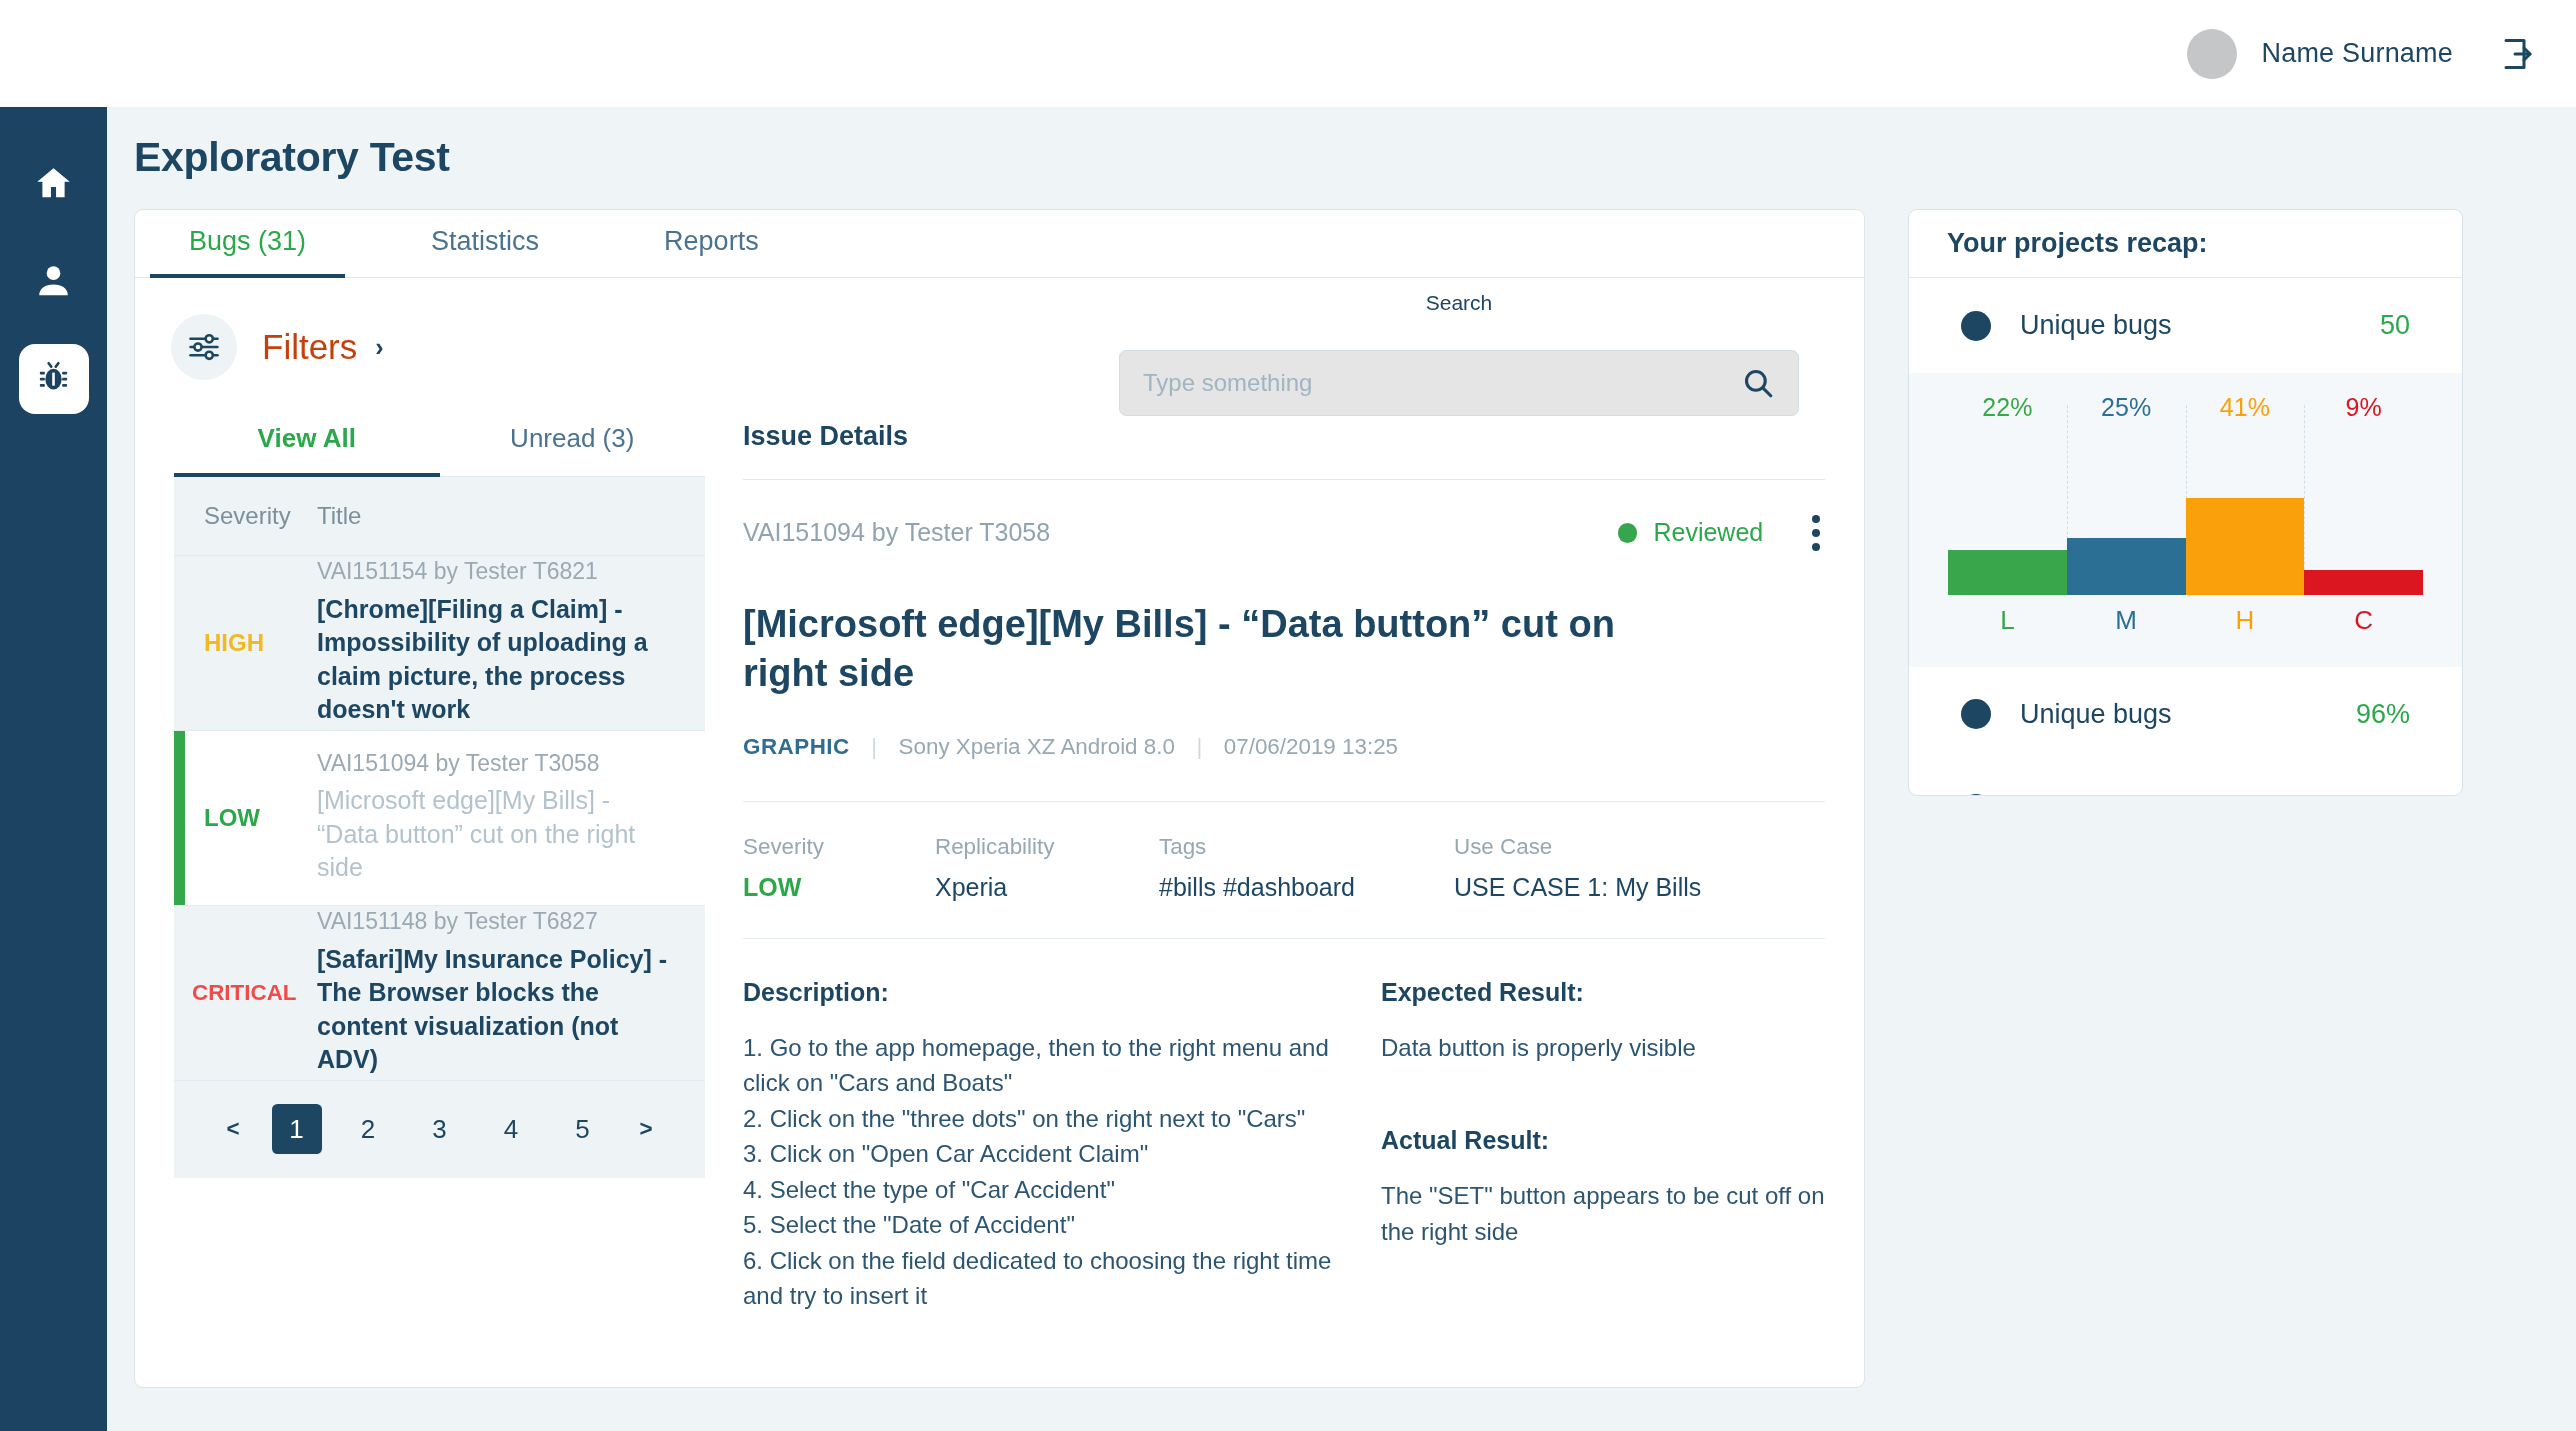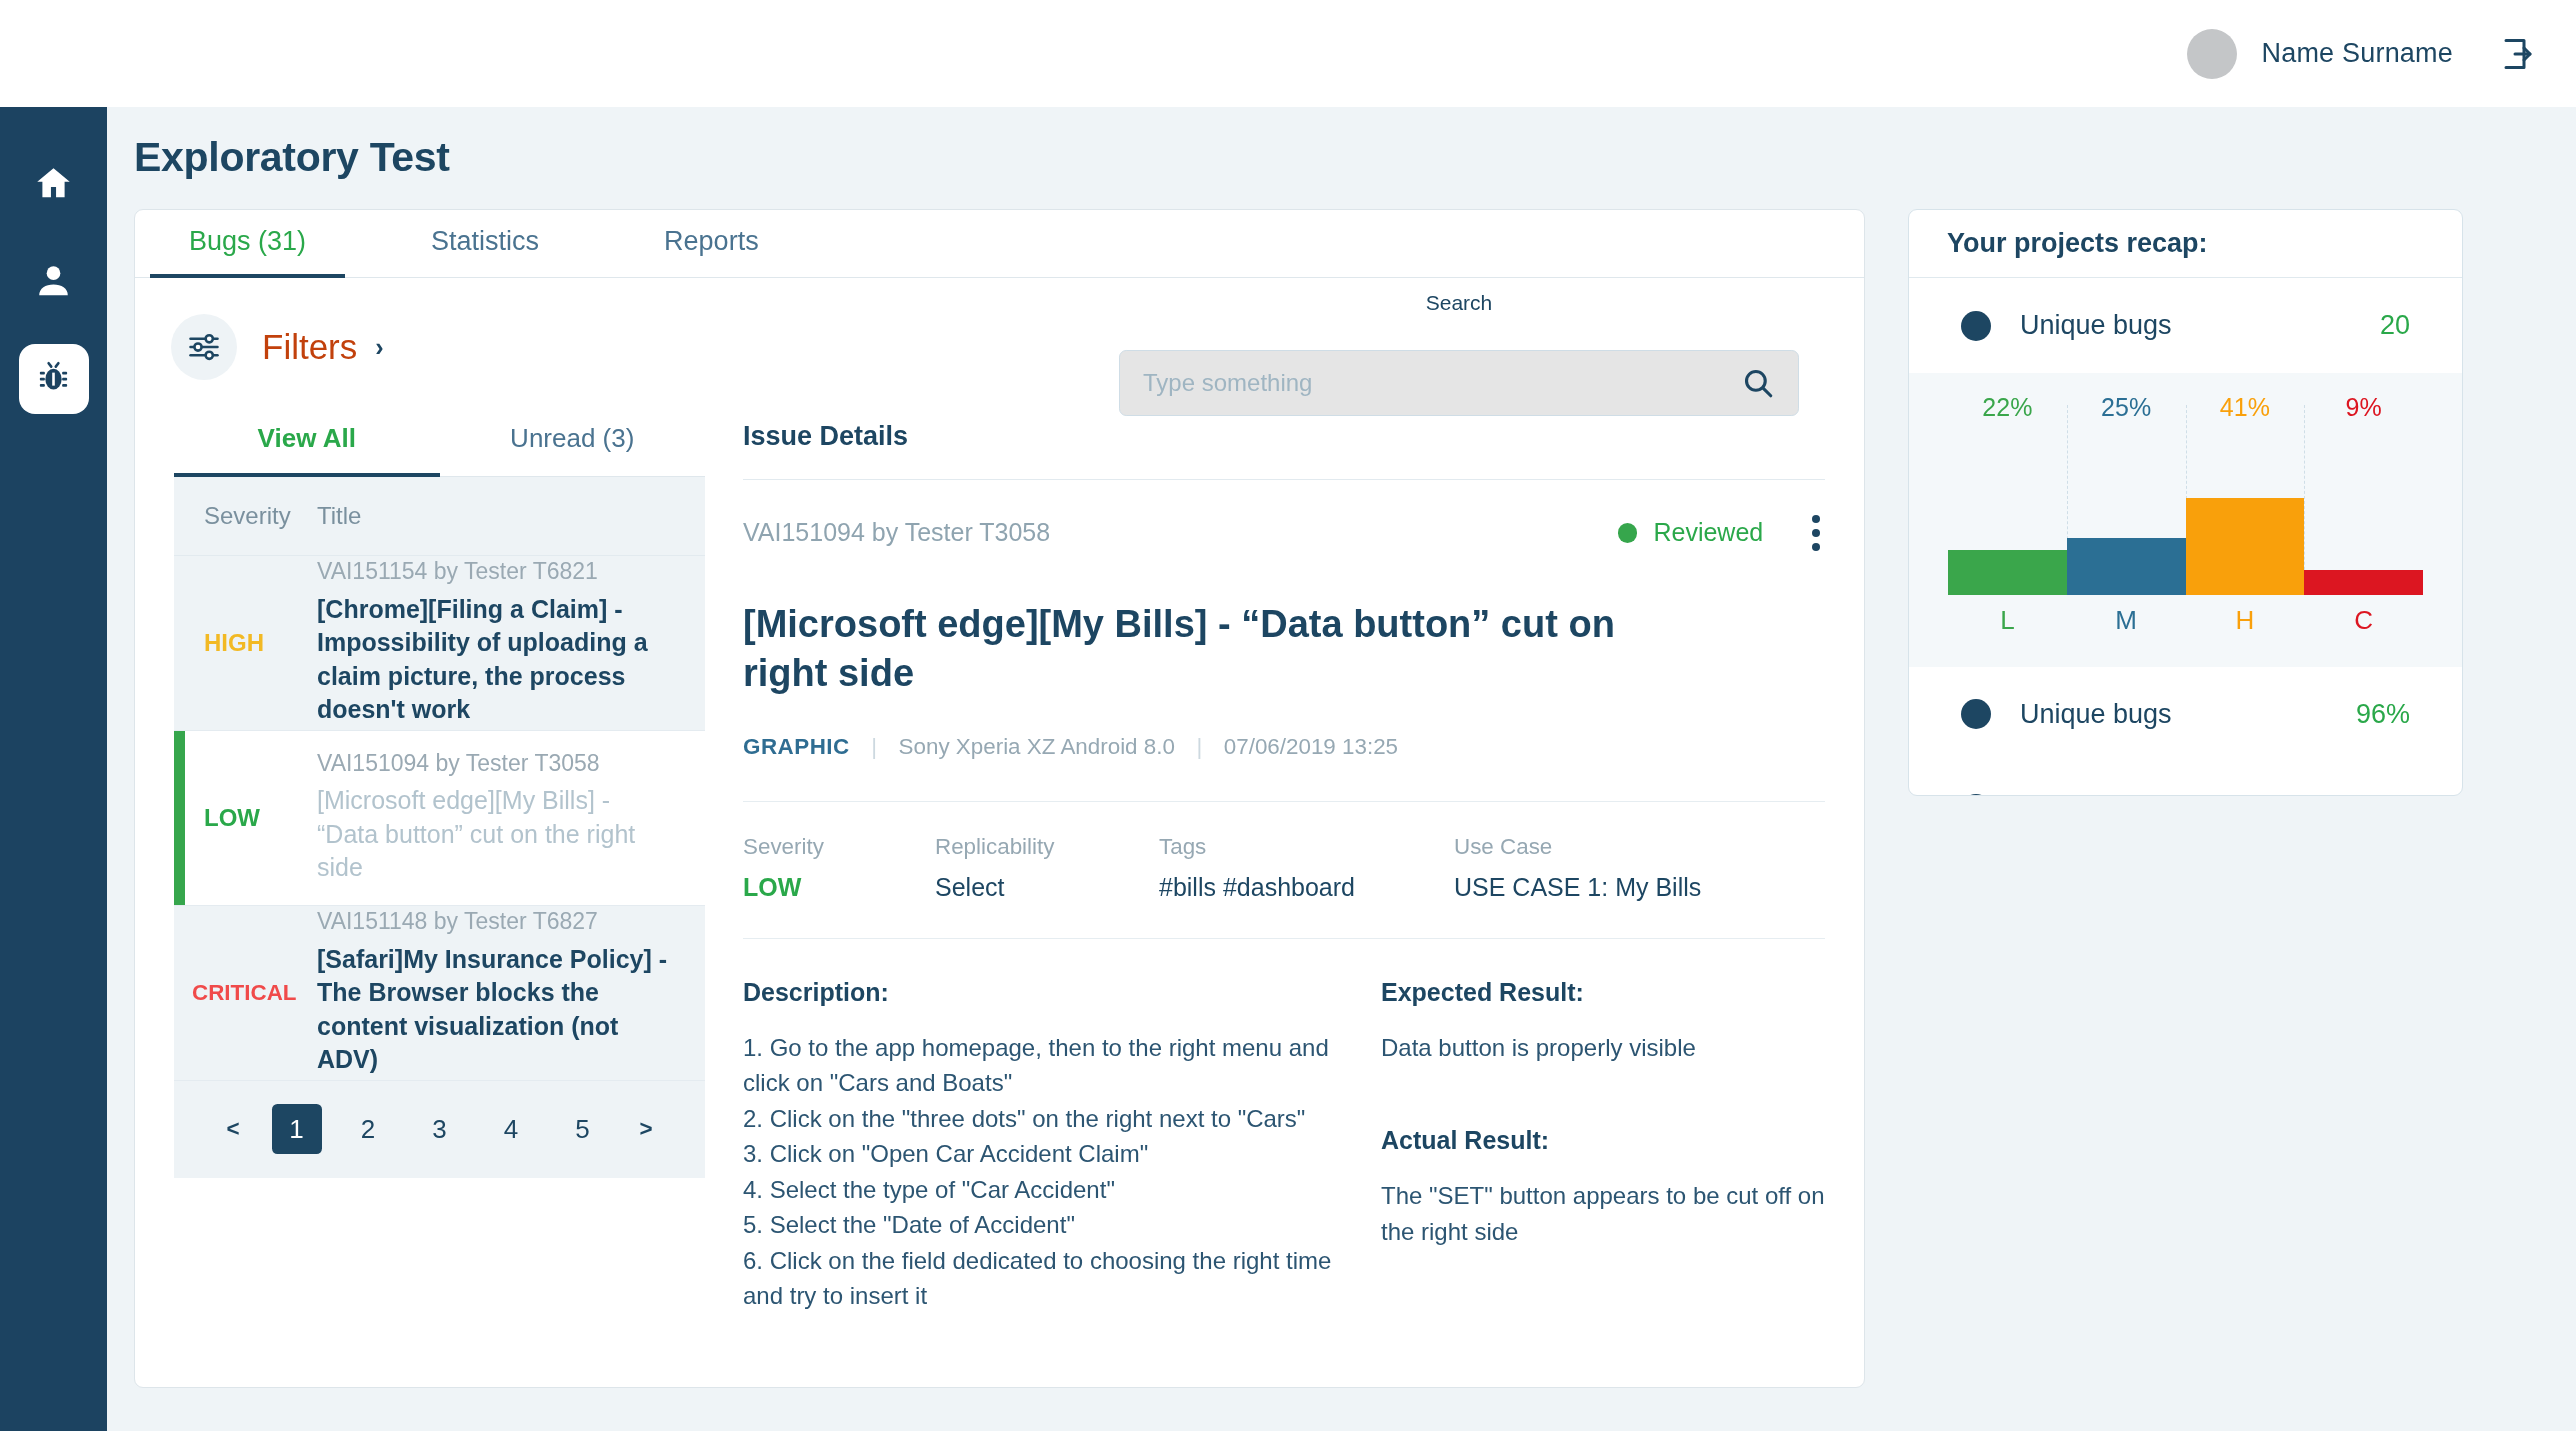--- a/index.html
+++ b/index.html
@@ -360,21 +360,21 @@
             <span class="dt-dim">07/06/2019  13:25</span>
           </div>
 
           <div class="attr-row">
             <div class="attr a1">
               <div class="attr-label">Severity</div>
               <div class="attr-value low">LOW</div>
             </div>
             <div class="attr a2">
               <div class="attr-label">Replicability</div>
-              <div class="attr-value">Select</div>
+              <div class="attr-value">Xperia</div>
             </div>
             <div class="attr a3">
               <div class="attr-label">Tags</div>
               <div class="attr-value">#bills #dashboard</div>
             </div>
             <div class="attr a4">
               <div class="attr-label">Use Case</div>
               <div class="attr-value">USE CASE 1: My Bills</div>
             </div>
           </div>
@@ -401,21 +401,21 @@
 
       </div>
     </div>
 
     <div class="recap">
       <div class="recap-head">Your projects recap:</div>
 
       <div class="recap-row">
         <div class="recap-dot"></div>
         <div class="recap-label">Unique bugs</div>
-        <div class="recap-val val-green">20</div>
+        <div class="recap-val val-green">50</div>
       </div>
 
       <div class="chart-wrap">
         <div class="chart">
           <div class="chart-divider" style="left:25%"></div>
           <div class="chart-divider" style="left:50%"></div>
           <div class="chart-divider" style="left:75%"></div>
           <div class="chart-cols">
             <div class="chart-col">
               <div class="pct" style="color:#3aa64b">22%</div>

